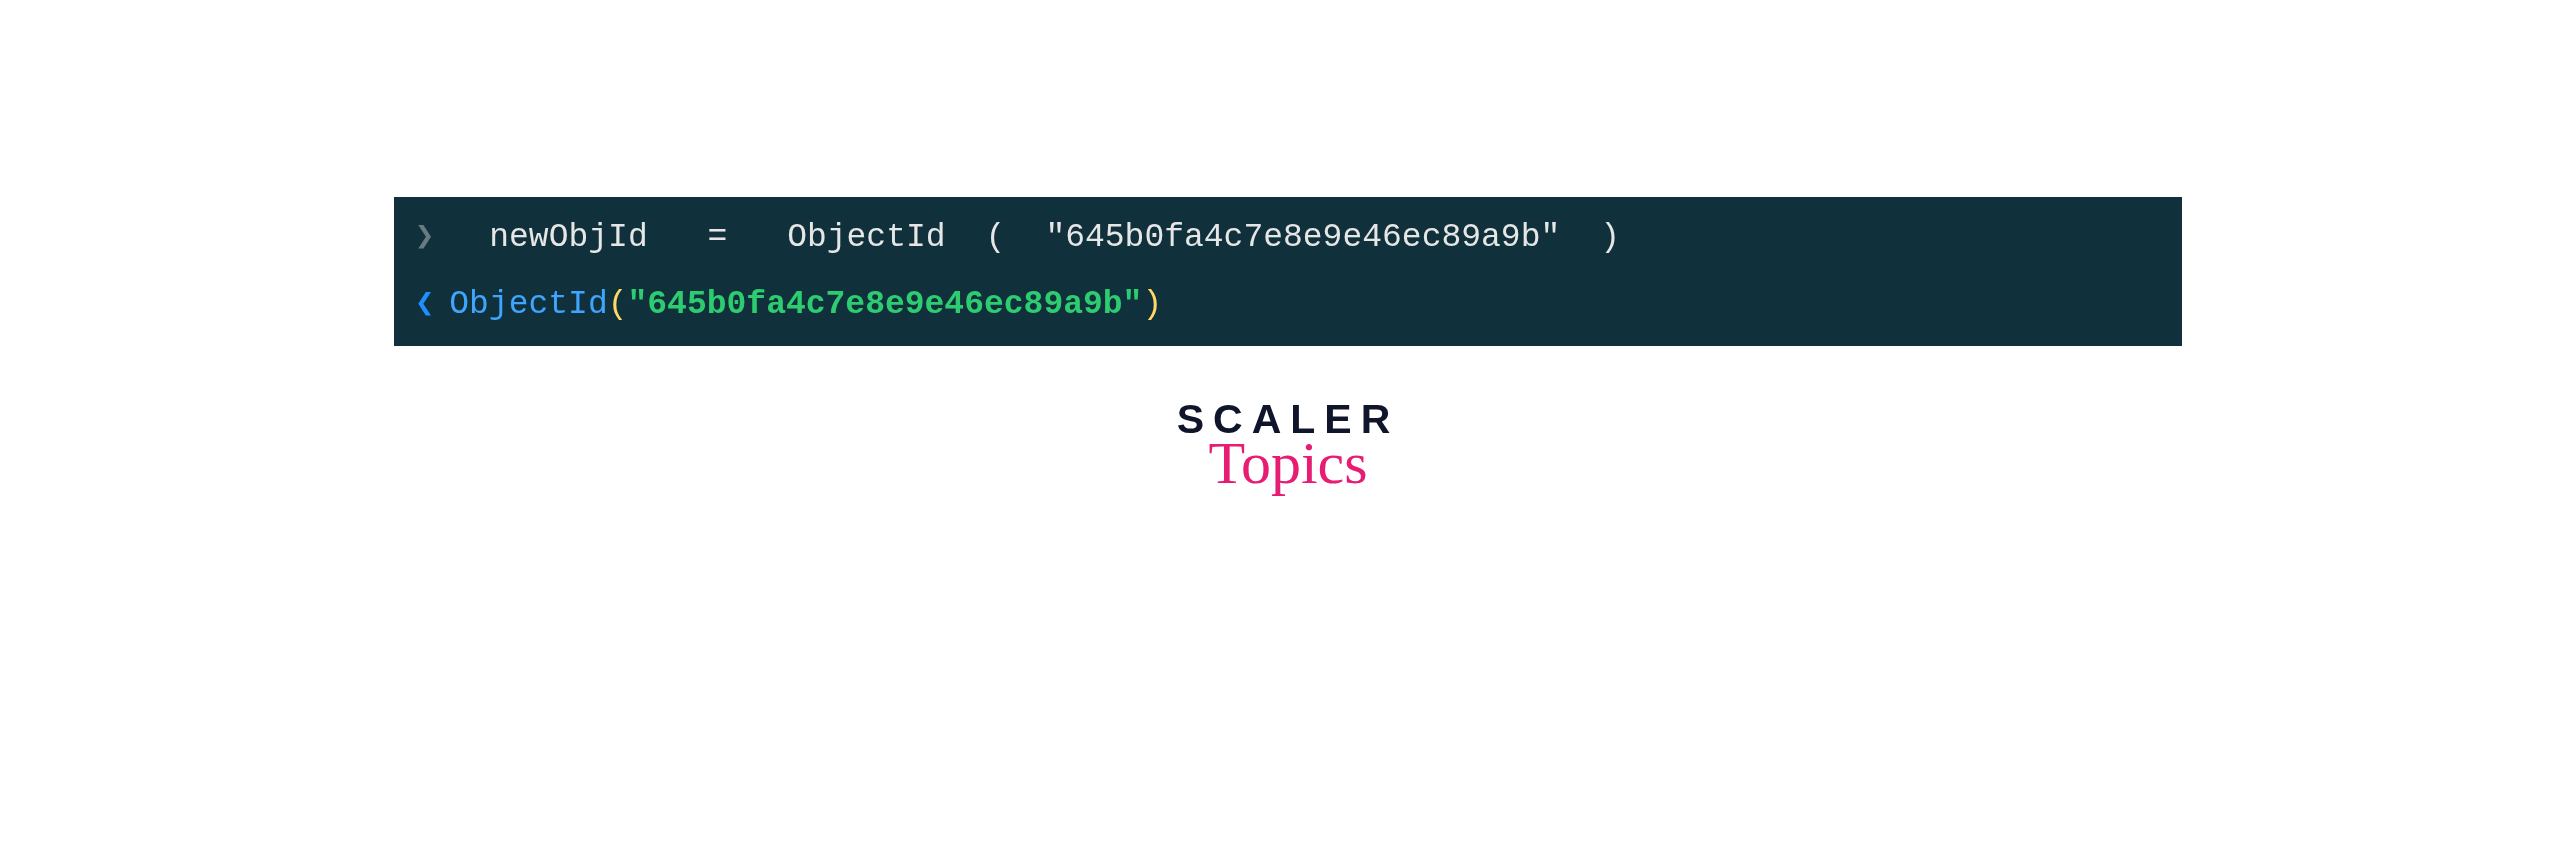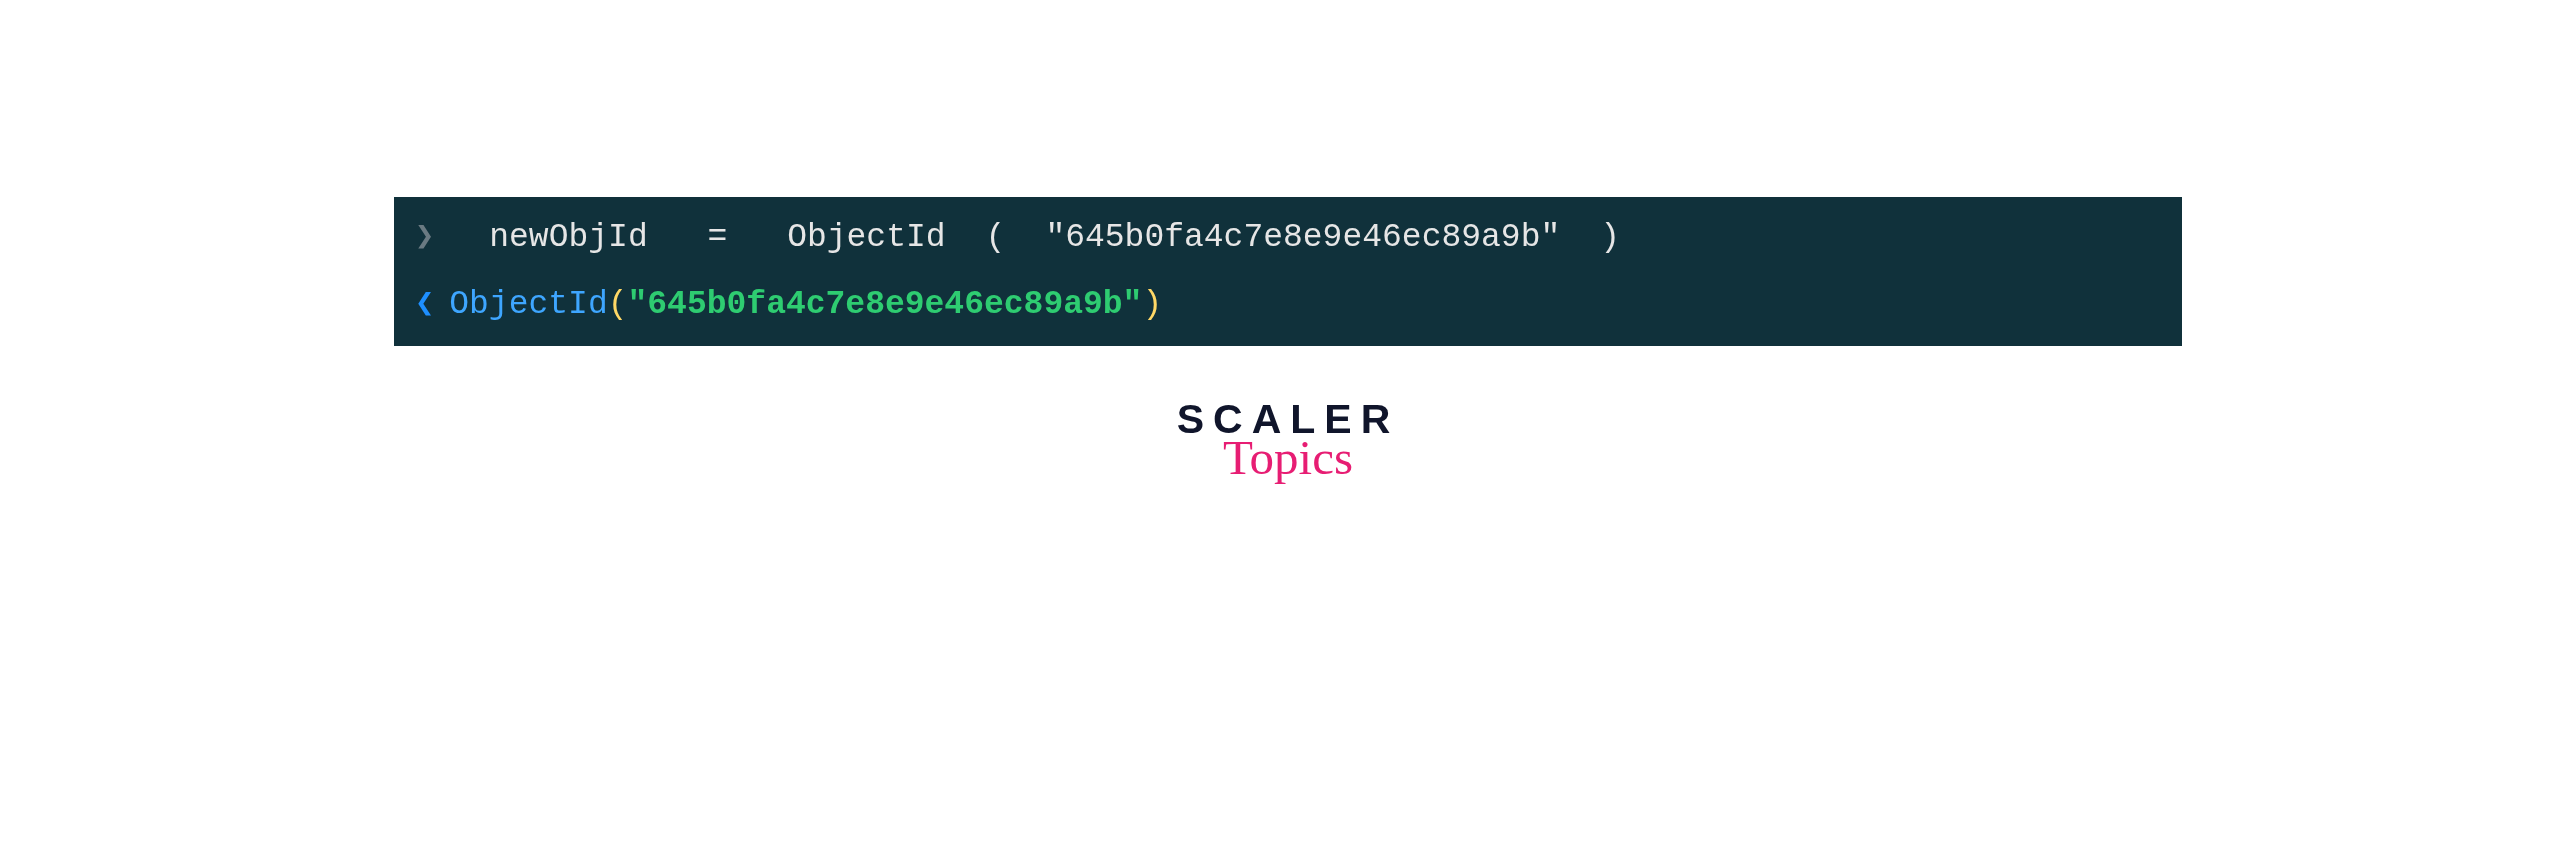--- a/index.html
+++ b/index.html
@@ -66,21 +66,21 @@
     }
     .logo-primary {
       font-family: -apple-system, "Segoe UI", Arial, sans-serif;
       font-weight: 800;
       letter-spacing: 9px;
       font-size: 41px;
       color: #10152b;
     }
     .logo-secondary {
       font-family: "Brush Script MT", "Segoe Script", cursive;
-      font-size: 49px;
+      font-size: 60px;
       color: #e71d73;
       margin-top: -10.6px;
       line-height: 1;
     }
   </style>
 </head>
 <body>
 
 <div class="console">
   <div class="console-line">

